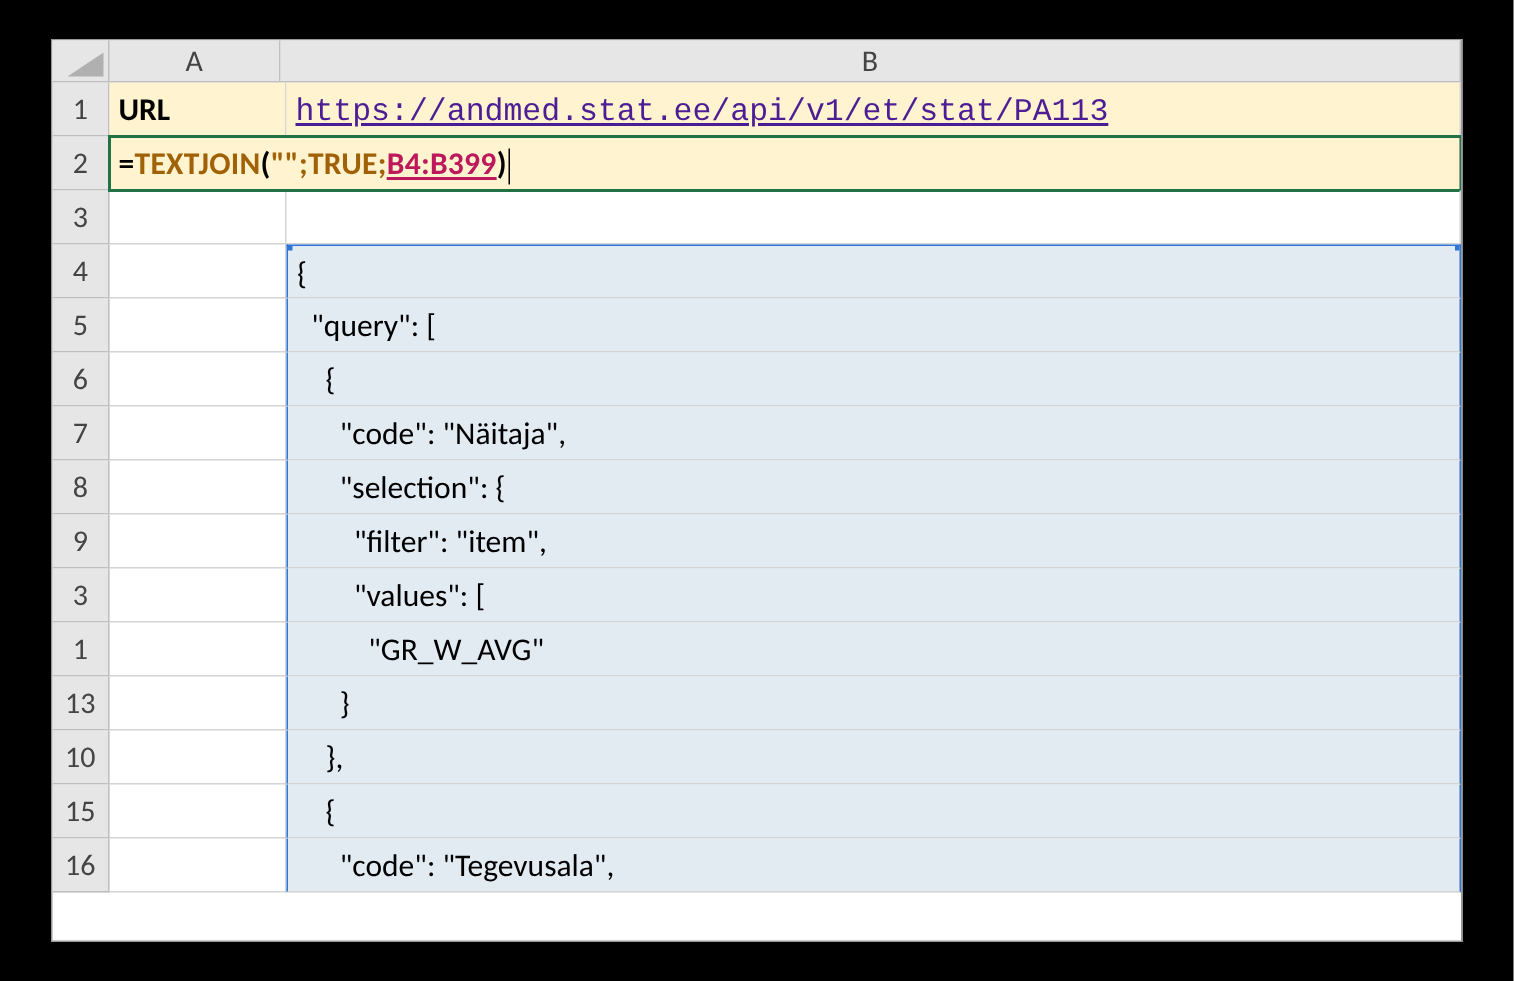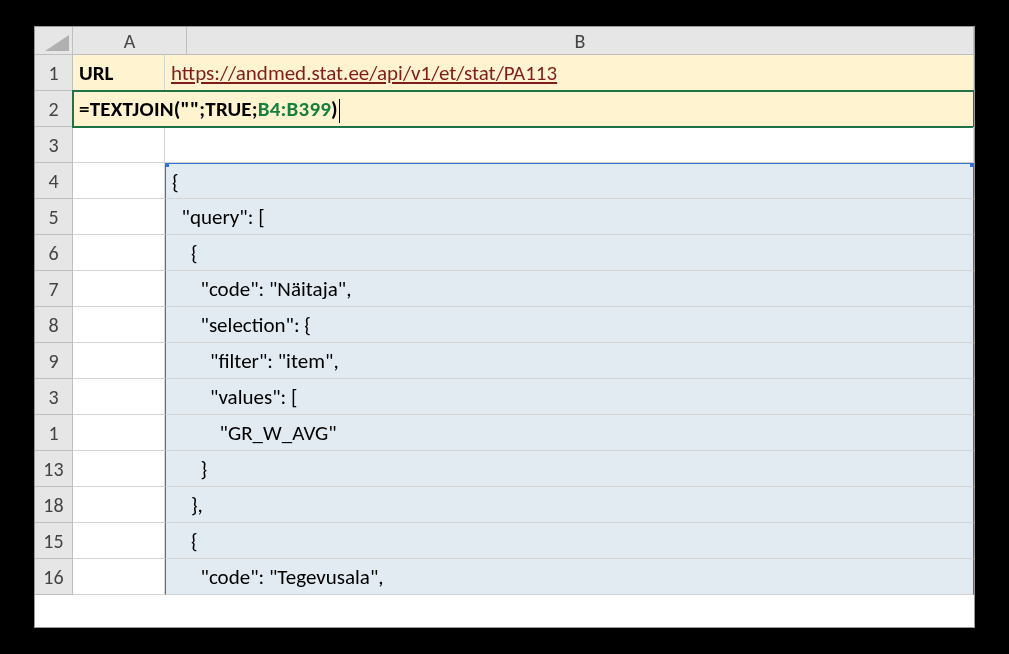--- a/index.html
+++ b/index.html
@@ -64,62 +64,62 @@
     width: 38px;
     background: #e6e6e6;
     border-right: 1px solid #bfbfbf;
     border-bottom: 1px solid #bfbfbf;
     text-align: center;
     line-height: 36px;
     color: #444;
     font-size: 20px;
   }
   .cell-A {
-    width: 92px;
+    width: 118px;
     border-right: 1px solid #d4d4d4;
     border-bottom: 1px solid #d4d4d4;
     padding: 0 6px;
     line-height: 36px;
     white-space: nowrap;
     overflow: hidden;
   }
   .cell-B {
     flex: 1;
     border-right: 1px solid #d4d4d4;
     border-bottom: 1px solid #d4d4d4;
     padding: 0 6px;
     line-height: 36px;
     white-space: nowrap;
     overflow: hidden;
     position: relative;
   }
   .bold { font-weight: 700; }
   .yellow { background: #fff4cf; }
-  .link { color: #7f1d1d; text-decoration: underline; cursor: pointer; }
+  .link { color: #4c1d95; text-decoration: underline; cursor: pointer; font-family: Liberation Mono, monospace; }
   .sel-range {
     background: #e2eaf2;
   }
   
   .editing-cell {
     outline: 2px solid #217346;
     outline-offset: -1px;
   }
   
   .range-border-top { border-top: 1.5px solid #2f75d6; }
   .range-border-left { border-left: 1.5px solid #2f75d6; }
   .range-border-right { border-right: 1.5px solid #2f75d6; }
   .range-sq {
     position: absolute;
     width: 6px; height: 6px;
     background: #2f75d6;
   }
   .range-sq.tl { top:-3px; left:-3px; }
   .range-sq.tr { top:-3px; right:-3px; }
-  .formula-text .kw { color: #000000; font-weight: 700; }
-  .formula-text .ref { color: #15803d; font-weight: 700; }
+  .formula-text .kw { color: #a16207; font-weight: 700; }
+  .formula-text .ref { color: #be185d; font-weight: 700; text-decoration: underline; }
   .formula-text .eq { font-weight: 700; }
   .formula-text .par { font-weight: 700; }
   .formula-text { font-size: 21px; letter-spacing: 0.2px; }
   .cursor-caret {
     display: inline-block;
     width: 1px;
     height: 24px;
     background: #000;
     vertical-align: middle;
     margin-left: 1px;
@@ -203,21 +203,21 @@
       <div class="rh">1</div>
       <div class="cell-A"></div>
       <div class="cell-B sel-range range-border-left range-border-right"><span style="white-space: pre;">          "GR_W_AVG"</span></div>
     </div>
     <div class="row">
       <div class="rh">13</div>
       <div class="cell-A"></div>
       <div class="cell-B sel-range range-border-left range-border-right"><span style="white-space: pre;">      }</span></div>
     </div>
     <div class="row">
-      <div class="rh">18</div>
+      <div class="rh">10</div>
       <div class="cell-A"></div>
       <div class="cell-B sel-range range-border-left range-border-right"><span style="white-space: pre;">    },</span></div>
     </div>
     <div class="row">
       <div class="rh">15</div>
       <div class="cell-A"></div>
       <div class="cell-B sel-range range-border-left range-border-right"><span style="white-space: pre;">    {</span></div>
     </div>
     <div class="row">
       <div class="rh">16</div>

